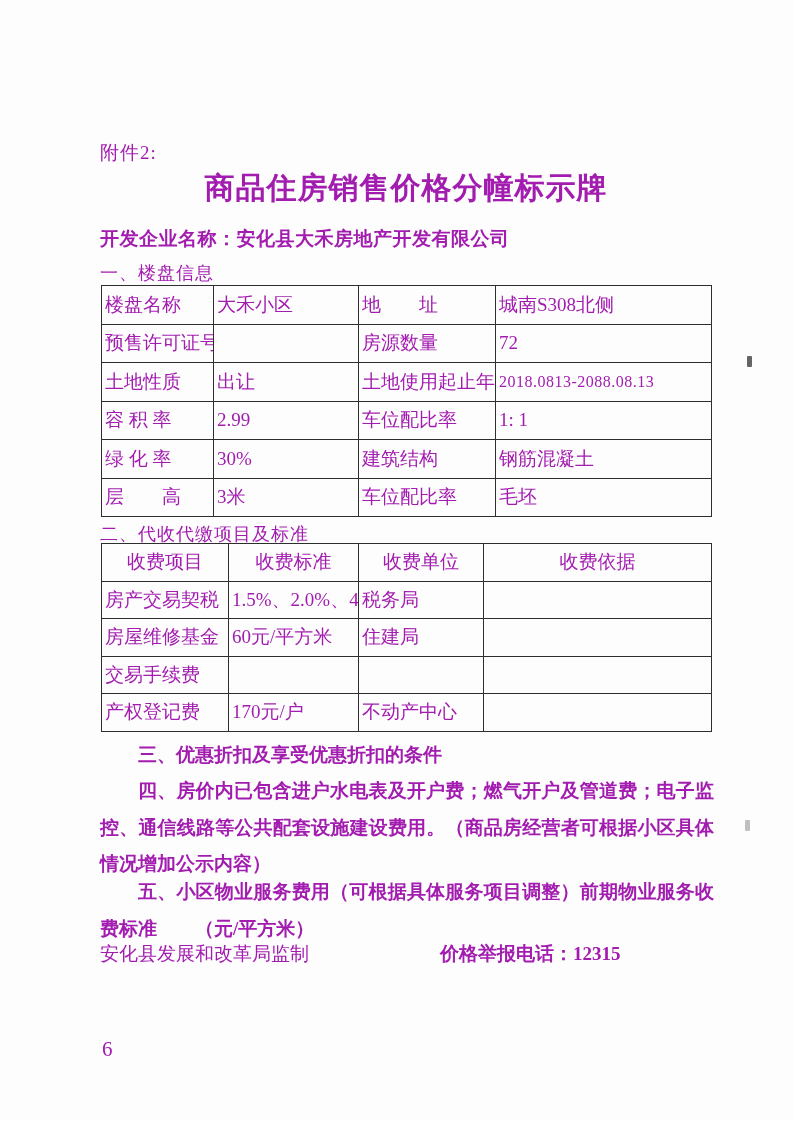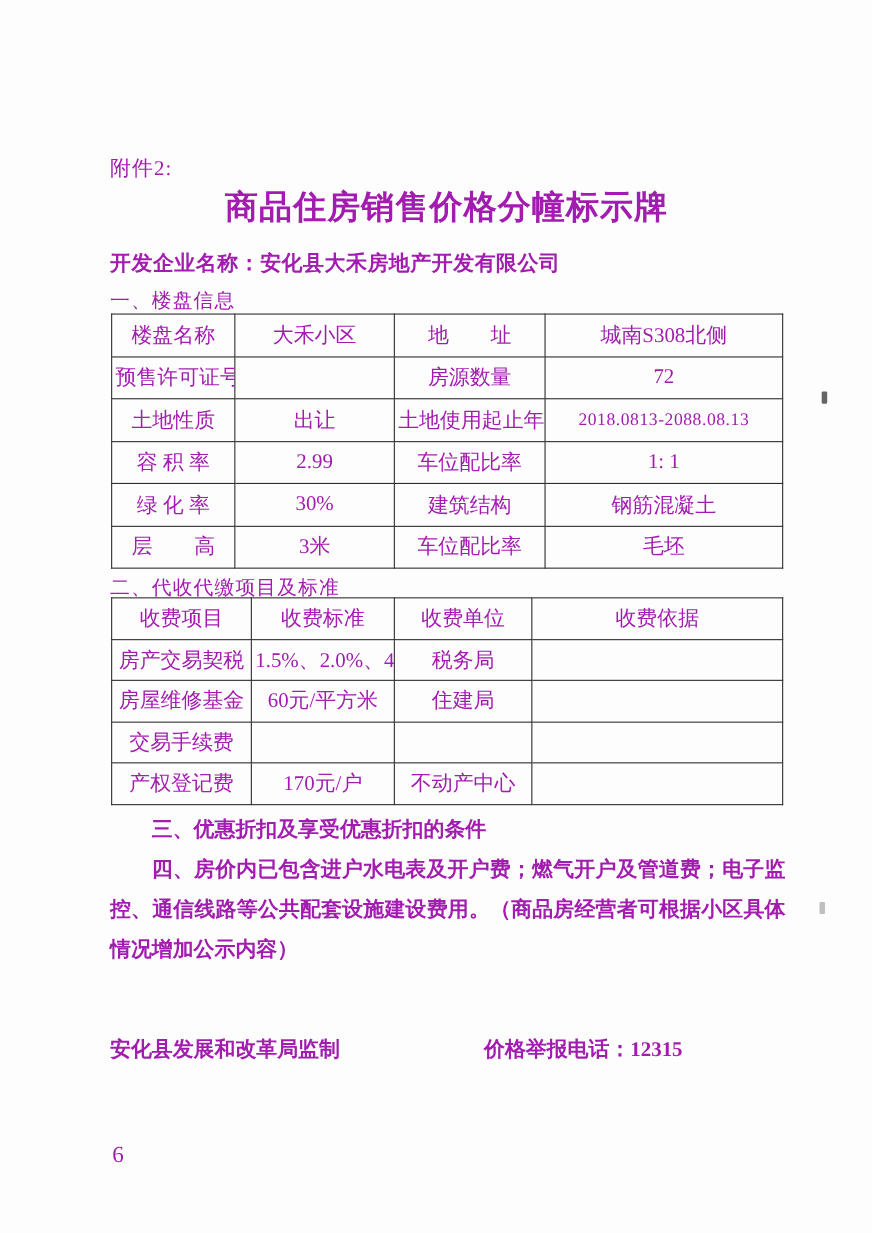--- a/index.html
+++ b/index.html
@@ -28,21 +28,20 @@
   .s1 { top:261px; }
   .s2 { top:522px; }
 
   table {
     border-collapse:collapse;
     table-layout:fixed;
     background:transparent;
   }
   td, th {
     border:1.5px solid #2e2e2e;
-    text-align:center;
     vertical-align:middle;
     font-size:19px;
     font-weight:normal;
     padding:0 3px;
     overflow:hidden;
     white-space:nowrap;
   }
   .t1 { left:101px; top:285px; width:610px; }
   .t1 tr { height:38.5px; }
   .t2 { left:101px; top:543px; width:610px; }
@@ -55,21 +54,21 @@
     font-size:19px; font-weight:bold;
     line-height:36.5px;
     text-indent:2em;
     text-align:justify;
     letter-spacing:0;
   }
   .p3 { top:737px; }
   .p4 { top:773px; }
   .p5 { top:874px; }
 
-  .footer-left  { left:100px; top:941px; font-size:19px; font-weight:bold; }
+  .footer-left  { left:100px; top:941px; font-size:19px; font-weight:normal; }
   .footer-right { left:440px; top:941px; font-size:19px; font-weight:bold; }
 
   .pagenum { left:102px; top:1037px; font-size:21px; }
 
   .speck { background:#4a4a4a; border-radius:1px; }
   .speck1 { left:747px; top:356px; width:5px; height:11px; opacity:0.85; }
   .speck2 { left:745px; top:820px; width:5px; height:11px; opacity:0.35; }
 </style>
 </head>
 <body>
@@ -171,20 +170,21 @@
         <td>产权登记费</td>
         <td>170元/户</td>
         <td>不动产中心</td>
         <td></td>
       </tr>
     </tbody>
   </table>
 
   <p class="abs para p4">四、房价内已包含进户水电表及开户费；燃气开户及管道费；电子监控、通信线路等公共配套设施建设费用。（商品房经营者可根据小区具体情况增加公示内容）</p>
   <p class="abs para p3">三、优惠折扣及享受优惠折扣的条件</p>
+  <p class="abs para p5">五、小区物业服务费用（可根据具体服务项目调整）前期物业服务收费标准　　（元/平方米）</p>
 
   <div class="abs footer-left">安化县发展和改革局监制</div>
   <div class="abs footer-right">价格举报电话：12315</div>
 
   <div class="abs pagenum">6</div>
 
   <span class="abs speck speck1"></span>
   <span class="abs speck speck2"></span>
 
 </div>

